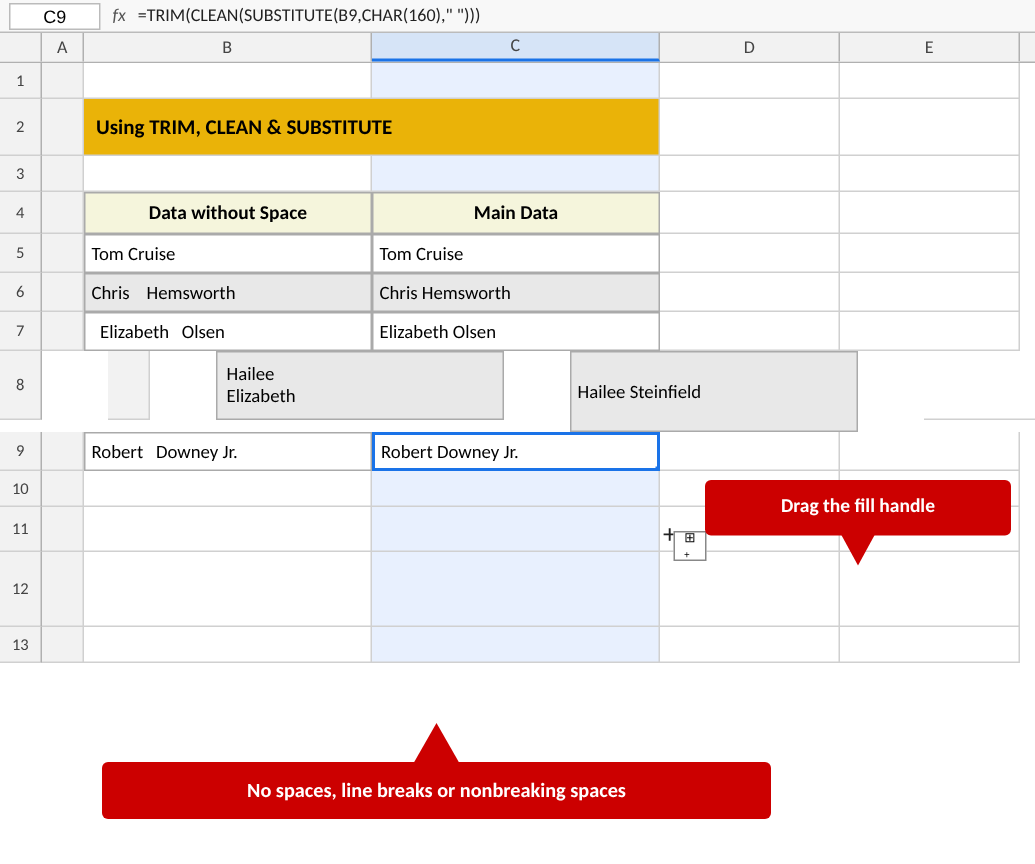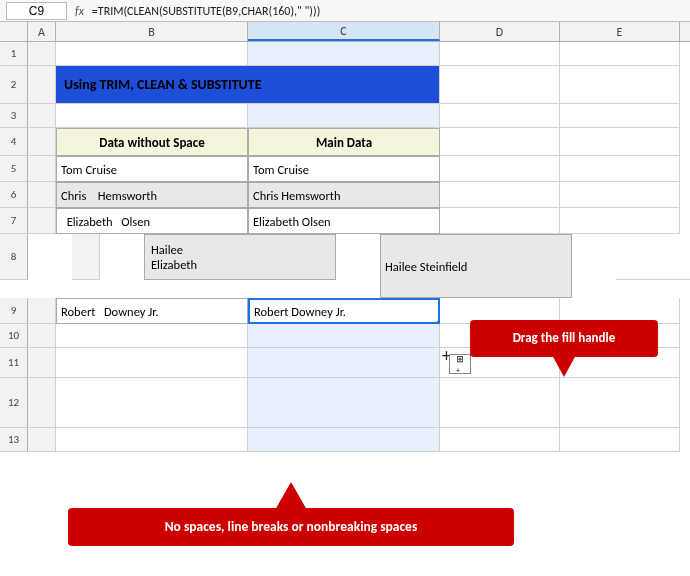--- a/index.html
+++ b/index.html
@@ -223,21 +223,21 @@
       <div class="cell cell-a"></div>
       <div class="cell cell-b"></div>
       <div class="cell cell-c" style="background:#e8f0fe;"></div>
       <div class="cell cell-d"></div>
       <div class="cell cell-e"></div>
     </div>
 
     <div class="row row-2">
       <div class="row-num" style="height:38px; min-height:38px;">2</div>
       <div class="cell cell-a" style="height:38px;"></div>
-      <div class="cell cell-b title-cell" style="width:384px; min-width:384px; height:38px; background:#1d4ed8;">
+      <div class="cell cell-b title-cell" style="width:384px; min-width:384px; height:38px; background:#eab308;">
         <span style="font-weight:bold; font-size:14px;">Using TRIM, CLEAN &amp; SUBSTITUTE</span>
       </div>
       <div class="cell cell-d" style="height:38px;"></div>
       <div class="cell cell-e" style="height:38px;"></div>
     </div>
 
     <div class="row row-3">
       <div class="row-num">3</div>
       <div class="cell cell-a"></div>
       <div class="cell cell-b"></div>
@@ -298,21 +298,21 @@
       <div class="cell cell-e"></div>
     </div>
 
     <div class="row row-8">
       <div class="row-num" style="height:46px; min-height:46px; display:flex; align-items:center; justify-content:center;">8</div>
       <div class="cell cell-a" style="height:46px;"></div>
       <div class="cell cell-b tbl-cell" style="background:#e8e8e8; height:46px; flex-direction:column; align-items:flex-start; justify-content:center; padding:3px 6px;">
         <span>Hailee</span>
         <span>Elizabeth</span>
       </div>
-      <div class="cell cell-c tbl-cell" style="background:#e8e8e8; height:64px;">
+      <div class="cell cell-c tbl-cell" style="background:#e8e8e8; height:54px;">
         <span>Hailee Steinfield</span>
       </div>
       <div class="cell cell-d" style="height:46px;"></div>
       <div class="cell cell-e" style="height:46px;"></div>
     </div>
 
     <div class="row row-9">
       <div class="row-num">9</div>
       <div class="cell cell-a"></div>
       <div class="cell cell-b tbl-cell" style="background:#fff;">
@@ -364,21 +364,21 @@
     </div>
 
   </div>
 
   <div style="position:absolute; top:345px; left:442px; font-size:18px; color:#222; font-weight:normal; pointer-events:none;">+</div>
 
   <div style="position:absolute; top:354px; left:449px; background:white; border:1px solid #888; width:22px; height:20px; display:flex; align-items:center; justify-content:center; font-size:9px;">
     <span>⊞<br><span style="font-size:7px;">+</span></span>
   </div>
 
-  <div class="callout-box" style="top:320px; left:470px; width:188px; font-size:13px; padding:10px 14px; border-radius:4px;">
+  <div class="callout-box" style="top:320px; left:470px; width:204px; font-size:13px; padding:10px 14px; border-radius:4px;">
     <span>Drag the fill handle</span>
     
     <div style="position:absolute; bottom:-20px; left:50%; transform:translateX(-50%); width:0; height:0; border-left:12px solid transparent; border-right:12px solid transparent; border-top:22px solid #cc0000;"></div>
   </div>
 
   <div class="callout-box" style="bottom:30px; left:68px; width:446px; font-size:13.5px; padding:10px 16px; border-radius:4px;">
     <span>No spaces, line breaks or nonbreaking spaces</span>
     
     <div style="position:absolute; top:-26px; left:50%; transform:translateX(-50%); width:0; height:0; border-left:16px solid transparent; border-right:16px solid transparent; border-bottom:28px solid #cc0000;"></div>
   </div>

